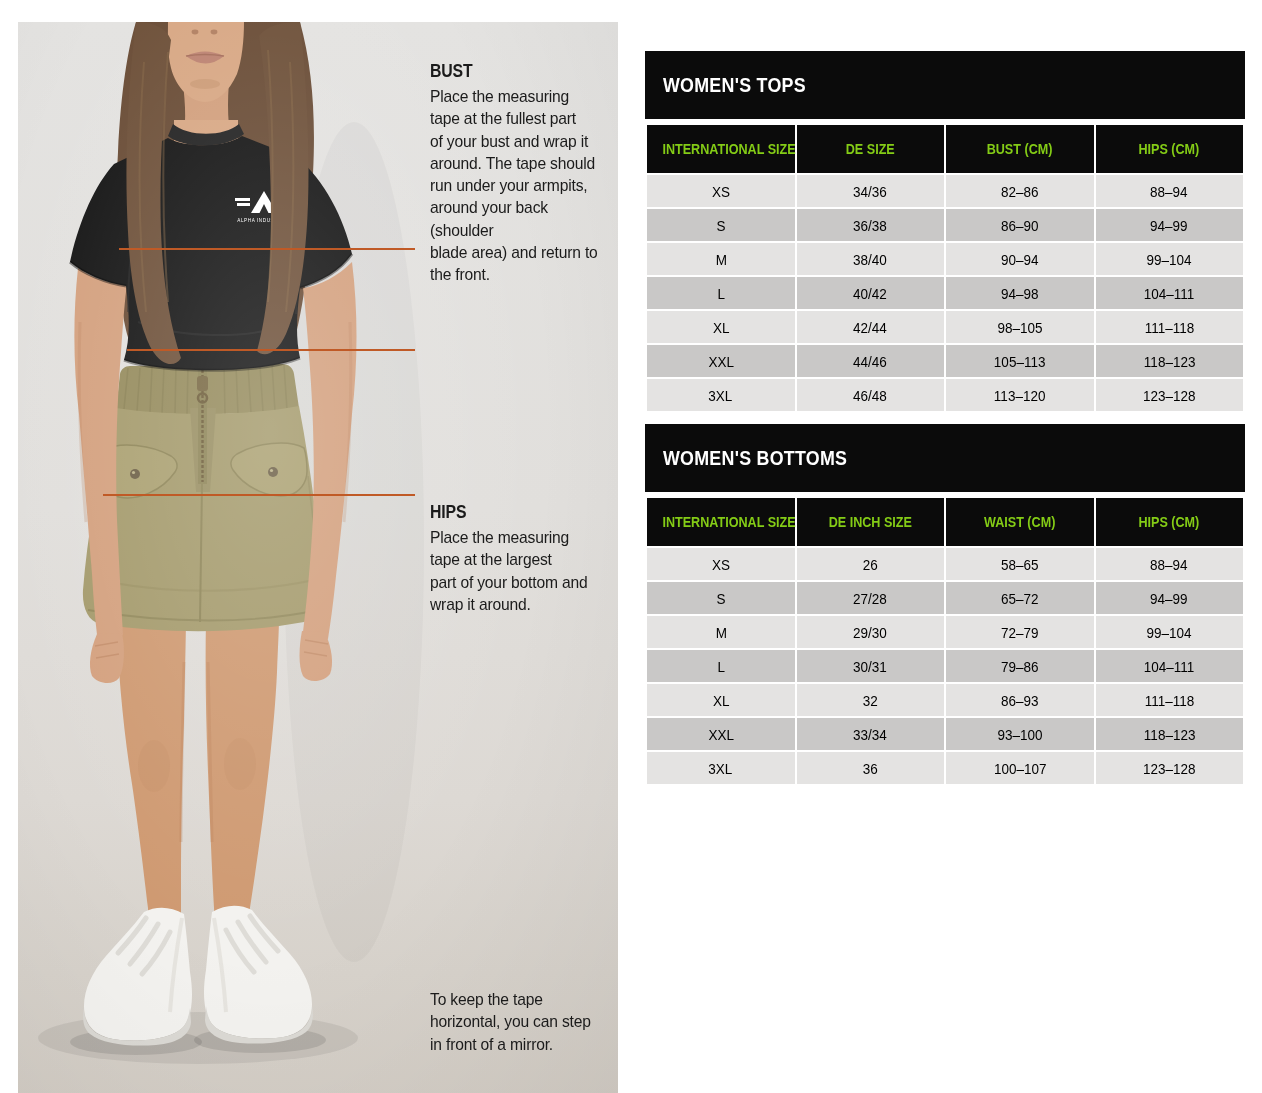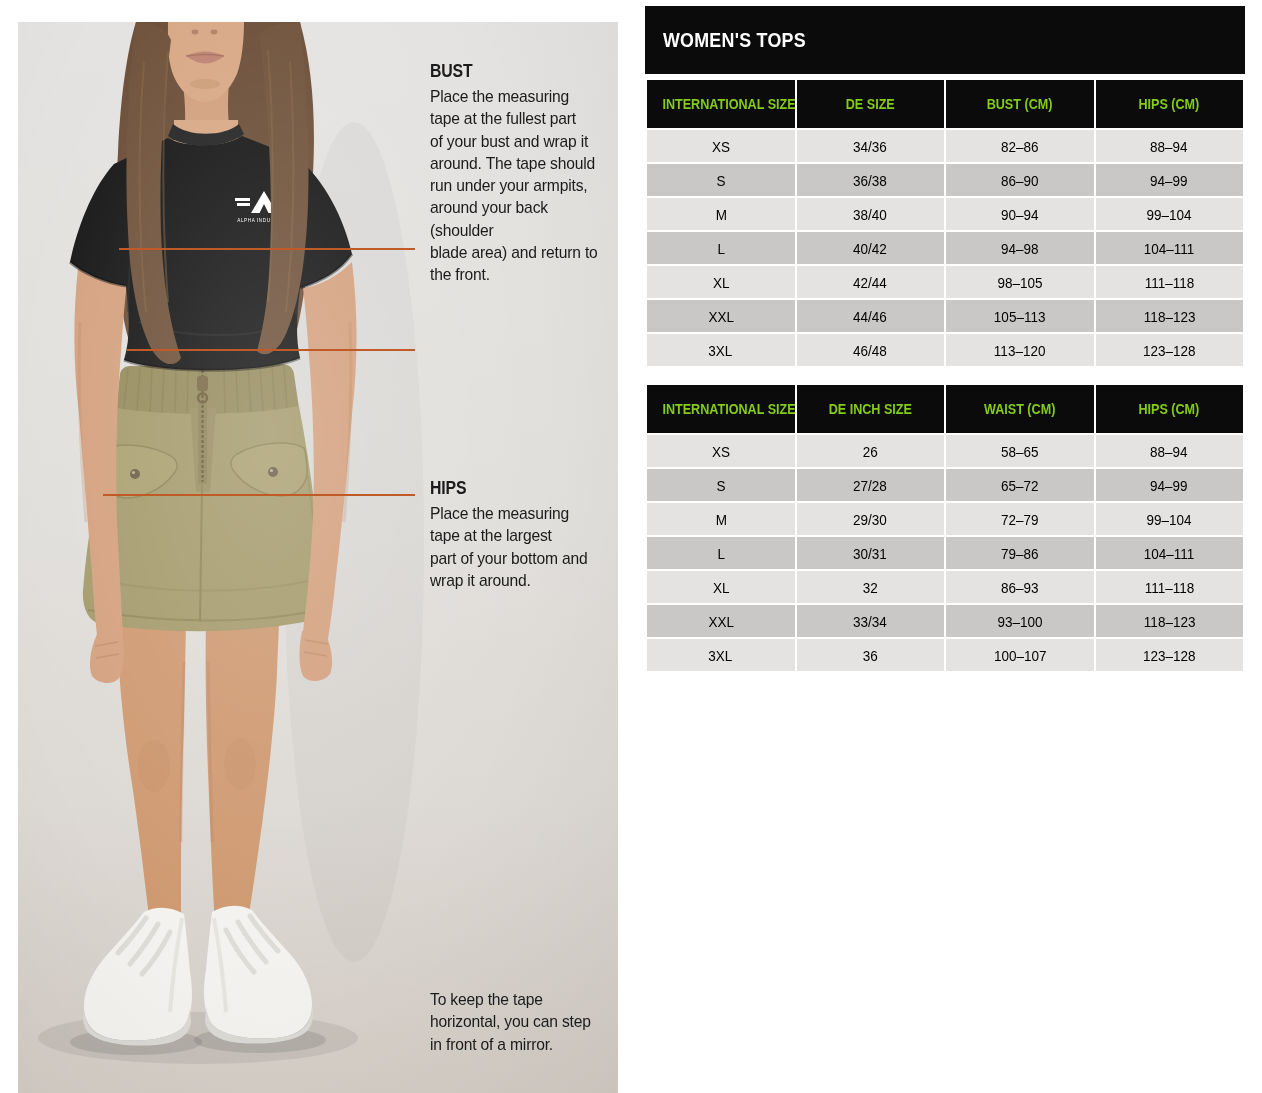--- a/index.html
+++ b/index.html
@@ -18,28 +18,28 @@
   .mline.bust{left:101px;top:226px;width:296px;}
   .mline.waist{left:109px;top:327px;width:288px;}
   .mline.hips{left:85px;top:472px;width:312px;}
 
   
   .guide{position:absolute;left:412px;width:200px;z-index:6;color:#1b1b1b;}
   .guide h3{margin:0 0 4px 0;font-size:18px;font-weight:700;letter-spacing:-.2px;
             transform:scaleX(.88);transform-origin:left top;white-space:nowrap;}
   .guide p{margin:0;font-size:17px;line-height:22.3px;white-space:pre-line;letter-spacing:-.2px;
            transform:scaleX(.92);transform-origin:left top;}
-  .guide.bust{top:39px;} .guide.waist{top:261px;} .guide.hips{top:456px;}
+  .guide.bust{top:39px;} .guide.waist{top:261px;} .guide.hips{top:480px;}
   .guide.note{top:967px;}
 
   
   .size-section{position:absolute;left:645px;width:600px;}
   .size-section.tops{top:6px;} .size-section.bottoms{top:379px;}
   .table-title{height:68px;background:#0b0b0b;color:#ffffff;display:flex;align-items:center;
-               padding-left:18px;box-sizing:border-box;font-size:21px;font-weight:700;letter-spacing:.3px;}
+               padding-left:18px;box-sizing:border-box;font-size:21px;font-weight:700;letter-spacing:.3px;margin-top:45px;}
   .table-title .cond{display:inline-block;transform:scaleX(.85);transform-origin:left center;white-space:nowrap;}
   .size-section table{margin-top:4px;width:600px;border-collapse:separate;border-spacing:2px;background:#ffffff;table-layout:fixed;}
   .size-section th{background:#0b0b0b;color:#84cc16;height:32px;font-size:14px;font-weight:700;text-align:center;padding:8px;margin-left:48px;}
   .size-section td{height:32px;font-size:15px;color:#000000;text-align:center;padding:0;}
   .size-section tbody tr:nth-child(odd) td{background:#e4e3e2;}
   .size-section tbody tr:nth-child(even) td{background:#c9c8c7;}
   .cond{display:inline-block;transform:scaleX(.9);transform-origin:center;white-space:nowrap;}
 </style>
 </head>
 <body>
@@ -269,20 +269,23 @@
             <td><span class="cond">3XL</span></td>
             <td><span class="cond">46/48</span></td>
             <td><span class="cond">113–120</span></td>
             <td><span class="cond">123–128</span></td>
           </tr>
         </tbody>
       </table>
   </section>
 
   <section class="size-section bottoms">
+    <div class="table-title">
+      <span class="cond">WOMEN'S BOTTOMS</span>
+    </div>
     <table>
         <thead>
           <tr>
             <th><span class="cond">INTERNATIONAL SIZE</span></th>
             <th><span class="cond">DE INCH SIZE</span></th>
             <th><span class="cond">WAIST (CM)</span></th>
             <th><span class="cond">HIPS (CM)</span></th>
           </tr>
         </thead>
         <tbody>

